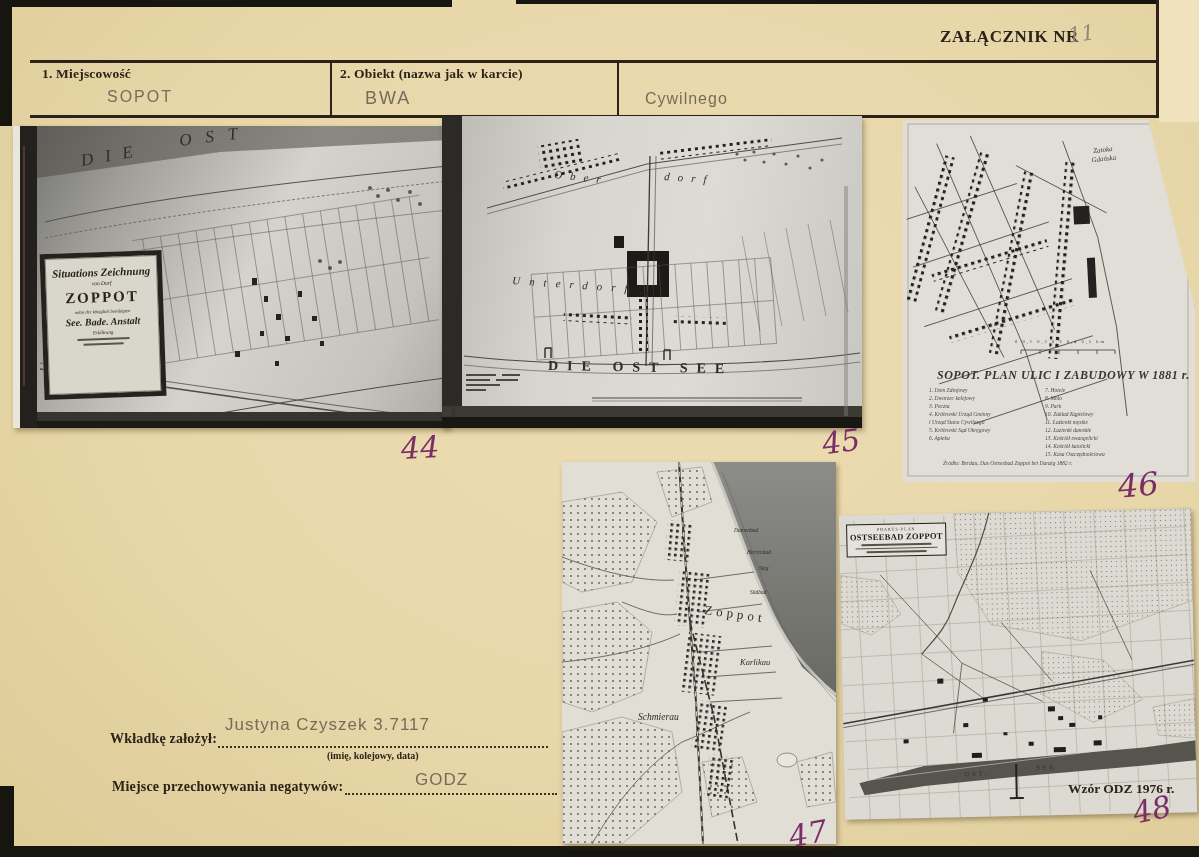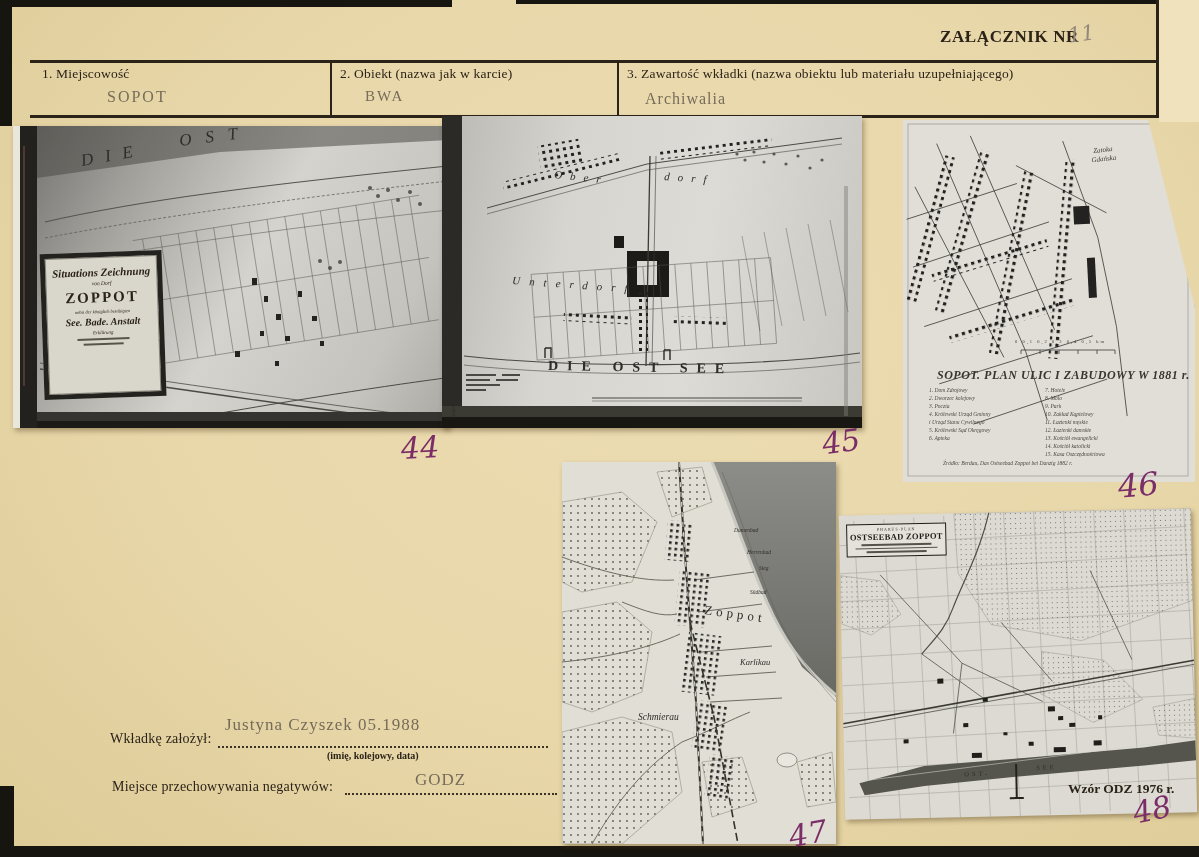--- a/index.html
+++ b/index.html
@@ -5,22 +5,22 @@
   html,body{margin:0;padding:0;background:#6b655a;}
   .scan{position:relative;width:1199px;height:857px;overflow:hidden;
     background:radial-gradient(ellipse at 55% 40%, #ecdcb2 0%, #e8d7a9 55%, #ddcb97 100%);
     font-family:"Liberation Serif", serif;color:#2b2318;}
   .edge{position:absolute;background:#17150f;}
   .right-margin{position:absolute;background:#efe2bc;}
   .vline-right{position:absolute;width:3px;background:#2b2318;}
   .rule{position:absolute;height:3px;background:#2b2318;}
   .vd{position:absolute;width:2px;background:#2b2318;}
   .ttl{position:absolute;font-weight:bold;font-size:17px;letter-spacing:.6px;color:#2b2318;white-space:nowrap;}
-  .lbl{position:absolute;font-weight:normal;font-size:13.5px;letter-spacing:.2px;color:#2b2318;white-space:nowrap;}
-  .type{position:absolute;font-family:Liberation Serif, serif;color:#766c5a;white-space:nowrap;}
+  .lbl{position:absolute;font-weight:bold;font-size:13.5px;letter-spacing:.2px;color:#2b2318;white-space:nowrap;}
+  .type{position:absolute;font-family:Liberation Sans, sans-serif;color:#766c5a;white-space:nowrap;}
   .hand{position:absolute;font-family:"DejaVu Serif",serif;font-style:italic;color:#7b2d68;white-space:nowrap;}
   .pencil{position:absolute;font-family:"DejaVu Serif",serif;font-style:italic;color:#93897a;}
   .dotline{position:absolute;border-bottom:2px dotted #3b3225;height:0;}
   .hint{position:absolute;font-weight:bold;font-size:10px;color:#2b2318;white-space:nowrap;}
   .photo{position:absolute;box-shadow:2px 3px 5px rgba(70,50,20,.4);}
   .photo svg{display:block;}
   svg text{font-family:"Liberation Serif",serif;fill:#2e2d29;}
   .p44{left:13px;top:126px;width:429px;height:302px;border-left:7px solid #e9e6dc;
     background:linear-gradient(118deg,#6e6e6b 0%,#9f9e99 22%,#d4d3cd 52%,#c4c3bd 82%,#a9a8a2 100%);}
   .cart{position:absolute;left:22px;top:126px;width:122px;height:146px;background:#d9d6cb;
@@ -68,23 +68,22 @@
   <div class="pencil" style="left:1068px;top:22px;font-size:21px;transform:rotate(-8deg)">11</div>
 
   <div class="rule" style="left:30px;top:60px;width:1126px"></div>
   <div class="rule" style="left:30px;top:115px;width:1126px"></div>
   <div class="vd" style="left:330px;top:60px;height:55px"></div>
   <div class="vd" style="left:617px;top:60px;height:55px"></div>
 
   <div class="lbl" style="left:42px;top:66px">1.  Miejscowość</div>
   <div class="type" style="left:107px;top:88px;font-size:16px;letter-spacing:2px">SOPOT</div>
   <div class="lbl" style="left:340px;top:66px">2.  Obiekt (nazwa jak w karcie)</div>
-  <div class="type" style="left:365px;top:88px;font-size:15px;letter-spacing:2px">BWA</div>
-  <div class="lbl" style="left:627px;top:66px">3.  Zawartość wkładki (nazwa obiektu lub materiału uzupełniającego)</div>
-  <div class="type" style="left:645px;top:90px;font-size:16px;letter-spacing:1px">Archiwalia</div>
+  <div class="type" style="left:365px;top:88px;font-size:18px;letter-spacing:2px">BWA</div>
+  <div class="type" style="left:645px;top:90px;font-size:16px;letter-spacing:1px">Cywilnego</div>
 
   <div class="photo p44">
     <svg width="429" height="302" viewBox="0 0 429 302">
       <rect x="0" y="0" width="17" height="302" fill="#22211d"></rect>
       <rect x="3" y="20" width="2" height="240" fill="#6e4a42" opacity=".6"></rect>
       <polygon points="17,0 429,0 429,14 200,26 17,52" fill="#4c4b46" opacity=".55"></polygon>
       <path d="M25,96 C120,74 250,58 428,40" stroke="#55534c" stroke-width="1.2" fill="none"></path>
       <path d="M25,112 C130,92 260,74 428,55" stroke="#55534c" stroke-width=".7" fill="none" stroke-dasharray="3 2"></path>
       <path d="M25,140 C140,120 280,100 428,84" stroke="#63615a" stroke-width=".6" fill="none"></path>
       <g transform="rotate(-9 260 150)" stroke="#55534c" stroke-width=".55" opacity=".85">
@@ -361,21 +360,21 @@
     </div>
   </div>
 
   <div class="hand" style="left:401px;top:430px;font-size:30px;transform:rotate(-3deg)">44</div>
   <div class="hand" style="left:822px;top:424px;font-size:30px;transform:rotate(-8deg)">45</div>
   <div class="hand" style="left:1118px;top:466px;font-size:32px;transform:rotate(-5deg)">46</div>
   <div class="hand" style="left:789px;top:816px;font-size:30px;transform:rotate(-10deg)">47</div>
   <div class="hand" style="left:1133px;top:792px;font-size:30px;transform:rotate(-12deg);z-index:8">48</div>
 
   <div class="lbl" style="left:110px;top:731px;font-size:14px">Wkładkę  założył:</div>
-  <div class="type" style="left:225px;top:715px;font-size:17px;letter-spacing:1px">Justyna Czyszek 05.1988</div>
+  <div class="type" style="left:225px;top:715px;font-size:17px;letter-spacing:1px">Justyna Czyszek 3.7117</div>
   <div class="dotline" style="left:218px;top:746px;width:330px"></div>
   <div class="hint" style="left:327px;top:750px">(imię, kolejowy, data)</div>
   <div class="lbl" style="left:112px;top:779px;font-size:14px">Miejsce  przechowywania  negatywów:</div>
   <div class="type" style="left:415px;top:770px;font-size:17px;letter-spacing:1px">GODZ</div>
   <div class="dotline" style="left:345px;top:793px;width:212px"></div>
   <div class="wzor">Wzór ODZ 1976 r.</div>
 
 </div>
 
 </body></html>

